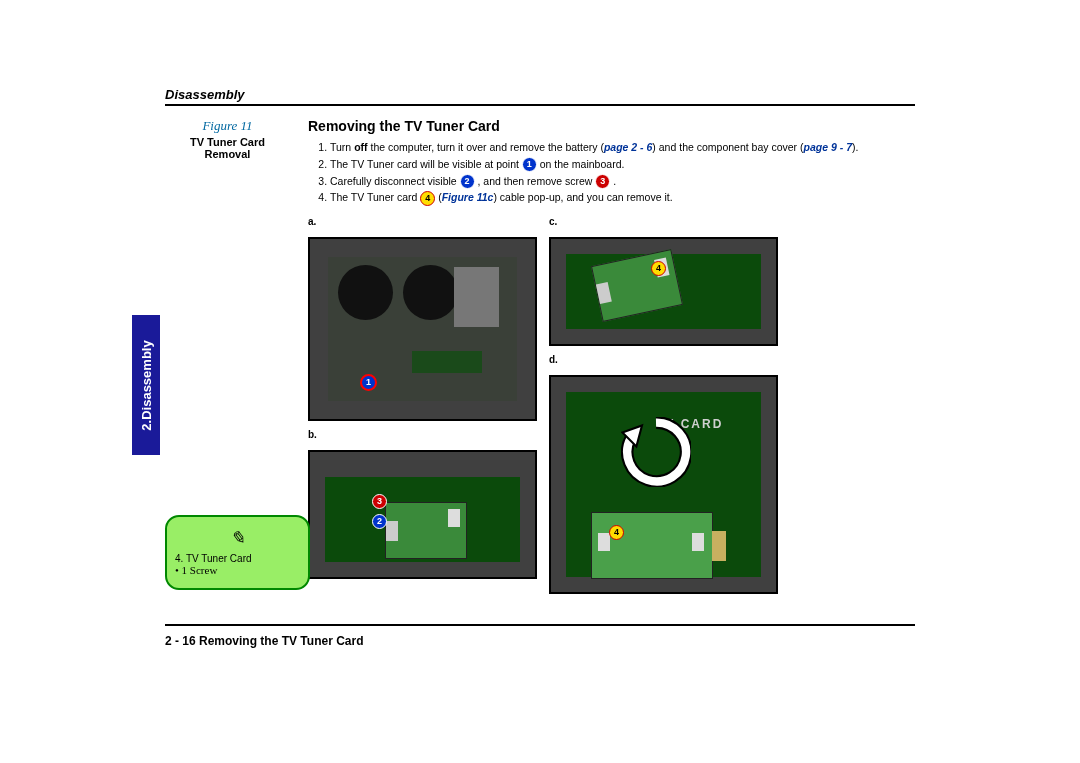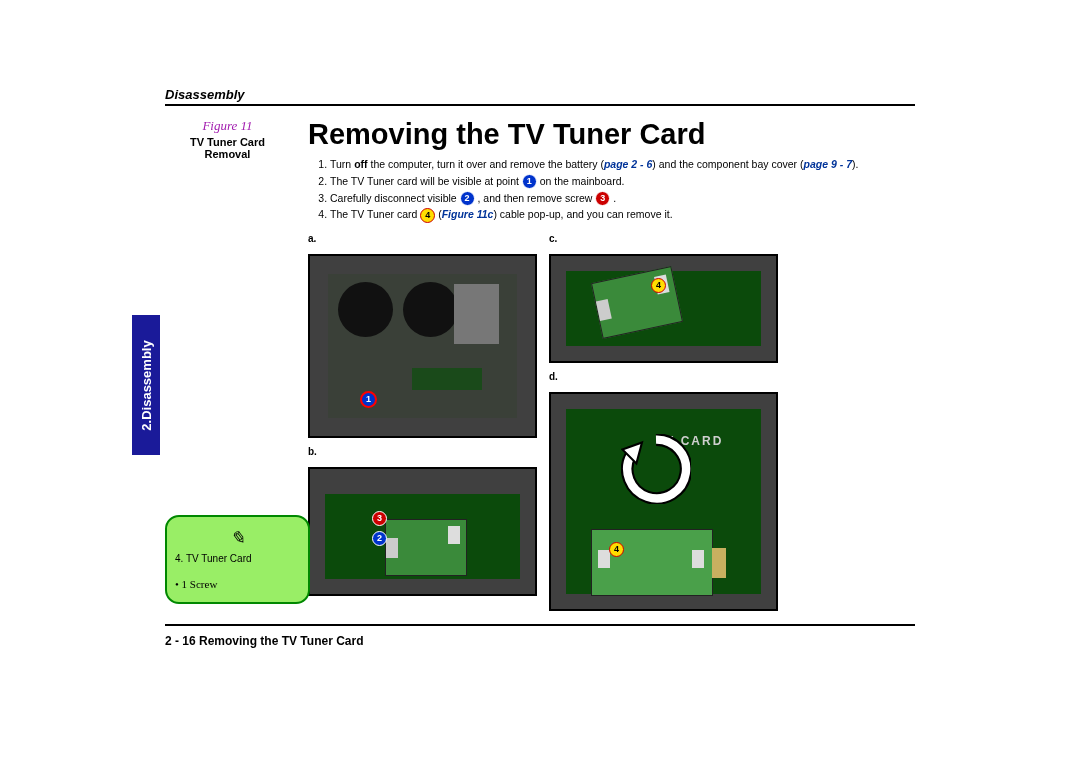--- a/index.html
+++ b/index.html
@@ -48,21 +48,21 @@
     gap: 18px;
   }
   .left-col {
     width: 125px;
     flex: 0 0 125px;
     font-size: 10px;
     color: #000;
   }
   .fig-label {
     text-align: center;
-    color: #a21caf;
+    color: #0369a1;
     font-style: italic;
     font-family: Georgia, serif;
     font-size: 13px;
     margin-bottom: 2px;
   }
   .fig-title {
     text-align: center;
     font-weight: bold;
     font-size: 11px;
     margin-bottom: 10px;
@@ -88,27 +88,27 @@
   }
   .green-box .pencil {
     text-align: center;
     font-size: 18px;
     margin-bottom: 4px;
     font-style: italic;
   }
   .green-bullet {
     font-family: Georgia, serif;
     font-size: 11px;
-    margin-top: 14px;
+    margin-top: 0;
   }
   .right-col {
     flex: 1;
   }
   .maintitle {
-    font-size: 29px;
+    font-size: 14px;
     font-weight: bold;
     margin: 0 0 6px 0;
   }
   .steps {
     font-size: 10.5px;
     line-height: 1.5;
     margin: 0 0 10px 0;
     padding-left: 22px;
   }
   .steps li { margin-bottom: 1px; }

